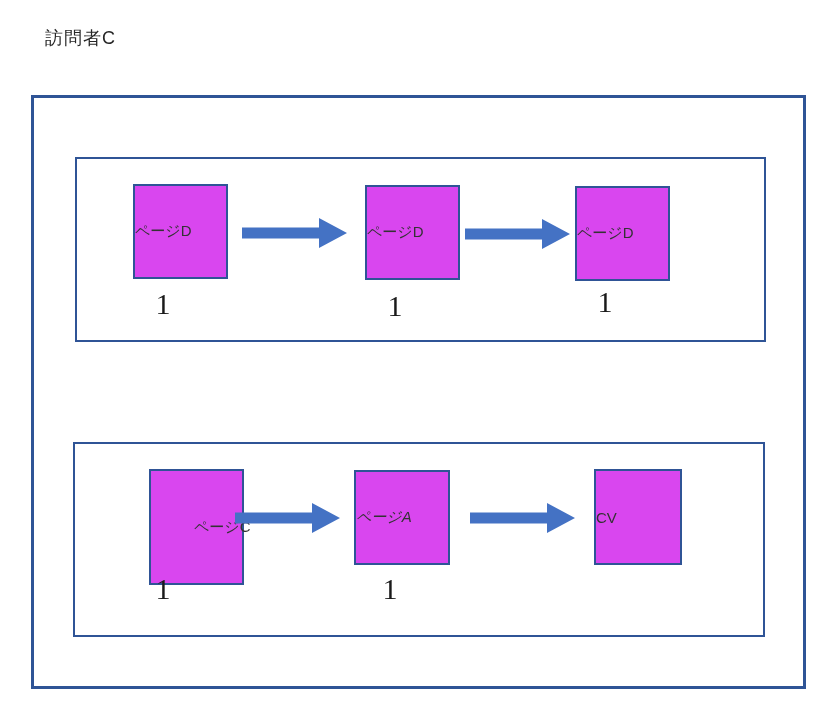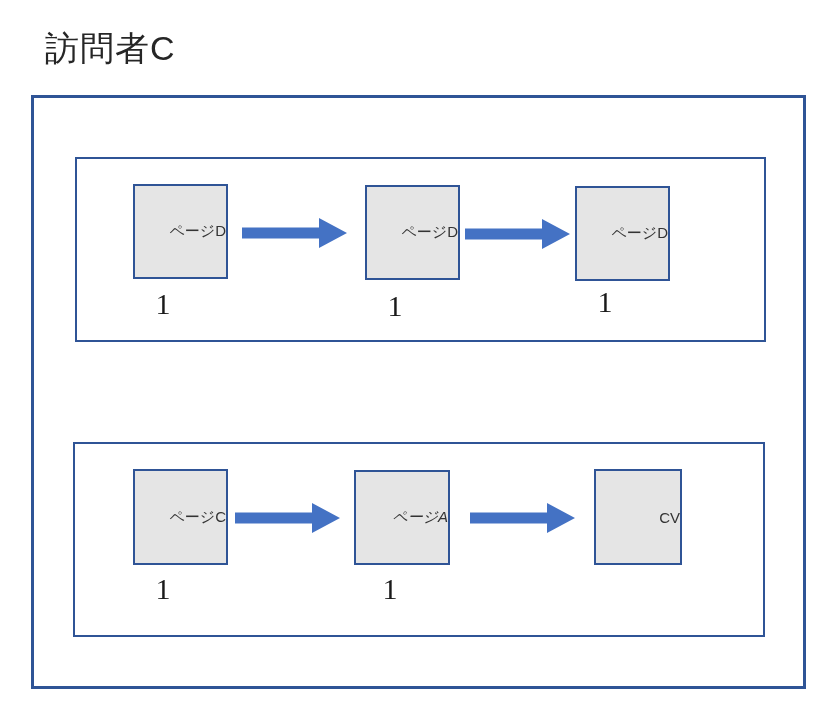--- a/index.html
+++ b/index.html
@@ -10,40 +10,40 @@
   html, body { margin: 0; padding: 0; }
   body {
     width: 838px; height: 724px;
     background: #ffffff;
     font-family: "Liberation Sans", "DejaVu Sans", sans-serif;
     position: relative;
     overflow: hidden;
   }
   .abs { position: absolute; box-sizing: border-box; }
   .title {
-    font-size: 34px;
+    font-size: 18px;
     font-weight: 400;
     color: #262626;
     margin: 0;
     letter-spacing: 1px;
   }
   .outer-frame {
     border: 3px solid var(--frame);
     background: transparent;
   }
   .session-frame {
     border: 2px solid var(--frame);
     background: transparent;
   }
   .node {
     border: 2px solid var(--frame);
-    background: #e5e5e5;
+    background: #d946ef;
     display: flex;
     align-items: center;
-    justify-content: flex-end;
+    justify-content: flex-start;
     font-size: 15px;
     color: var(--text);
     white-space: nowrap;
   }
   .count {
     font-family: "Liberation Serif", "DejaVu Serif", serif;
     font-size: 30px;
     color: #1a1a1a;
     text-align: center;
     line-height: 1;
@@ -80,21 +80,21 @@
       <path d="M0,9.5 H77 V0 L105,15 L77,30 V20.5 H0 Z"></path>
     </svg>
 </div>
 
 <div class="abs count" style="left:133px; top:289px; width:60px;">1</div>
 <div class="abs count" style="left:365px; top:291px; width:60px;">1</div>
 <div class="abs count" style="left:575px; top:287px; width:60px;">1</div>
 
 <div class="abs session-frame" style="left:73px; top:442px; width:692px; height:195px;"></div>
 
-<div class="abs node" style="left:133px; top:469px; width:95px; height:96px;">
+<div class="abs node" style="left:149px; top:469px; width:95px; height:116px;padding-left:43px;">
   <span>ページC</span>
 </div>
 <div class="abs node" style="left:354px; top:470px; width:96px; height:95px;font-style:italic;">
   <span>ページA</span>
 </div>
 <div class="abs node" style="left:594px; top:469px; width:88px; height:96px;">
   <span>CV</span>
 </div>
 
 <div class="abs arrow" style="left:235px; top:503px;">

